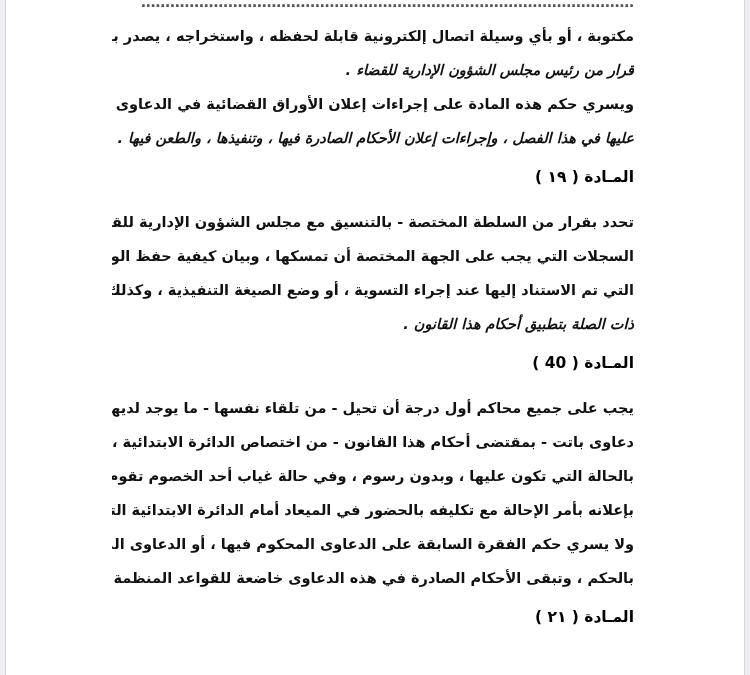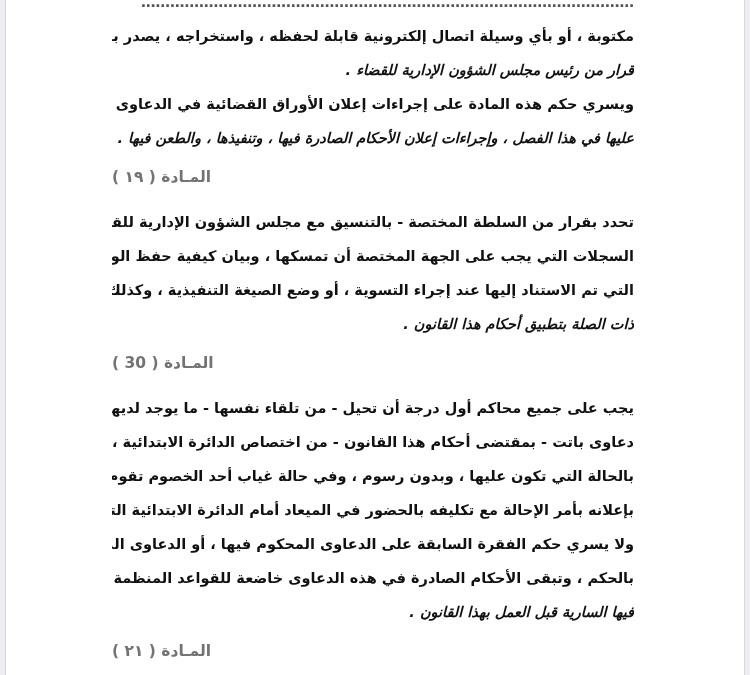--- a/index.html
+++ b/index.html
@@ -46,27 +46,27 @@
       text-align: justify;
       text-align-last: justify;
       overflow: hidden;
     }
     .line.last {
       text-align-last: right;
       font-style: italic;
     }
     .heading {
       display: block;
-      text-align: left;
+      text-align: right;
       font-size: 15.5px;
       font-weight: bold;
       line-height: 44px;
       height: 44px;
       margin: 0;
-      color: #737373;
+      color: #000000;
     }
     .para { margin: 0; }
     .gap-after-heading { height: 6px; }
   </style>
 </head>
 <body>
 
 <div class="frame-left"></div>
 <div class="frame-right"></div>
 
@@ -88,32 +88,31 @@
     <div class="gap-after-heading"></div>
     <div class="para">
       <span class="line">تحدد بقرار من السلطة المختصة - بالتنسيق مع مجلس الشؤون الإدارية للقضاء -</span>
       <span class="line">السجلات التي يجب على الجهة المختصة أن تمسكها ، وبيان كيفية حفظ الوثائق والأوراق</span>
       <span class="line">التي تم الاستناد إليها عند إجراء التسوية ، أو وضع الصيغة التنفيذية ، وكذلك الأختام</span>
       <span class="line last">ذات الصلة بتطبيق أحكام هذا القانون .</span>
     </div>
   </div>
 
   <div class="article">
-    <h3 class="heading">المـادة ( 30 )</h3>
+    <h3 class="heading">المـادة ( 40 )</h3>
     <div class="gap-after-heading"></div>
     <div class="para">
       <span class="line">يجب على جميع محاكم أول درجة أن تحيل - من تلقاء نفسها - ما يوجد لديها من</span>
       <span class="line">دعاوى باتت - بمقتضى أحكام هذا القانون - من اختصاص الدائرة الابتدائية ، وذلك</span>
       <span class="line">بالحالة التي تكون عليها ، وبدون رسوم ، وفي حالة غياب أحد الخصوم تقوم أمانة السر</span>
       <span class="line">بإعلانه بأمر الإحالة مع تكليفه بالحضور في الميعاد أمام الدائرة الابتدائية التي أحيلت</span>
     </div>
     <div class="para">
       <span class="line">ولا يسري حكم الفقرة السابقة على الدعاوى المحكوم فيها ، أو الدعاوى المؤجلة للنطق</span>
       <span class="line">بالحكم ، وتبقى الأحكام الصادرة في هذه الدعاوى خاضعة للقواعد المنظمة لطرق الطعن</span>
-      <span class="line last">فيها السارية قبل العمل بهذا القانون .</span>
     </div>
   </div>
 
   <div class="article">
     <h3 class="heading">المـادة ( ٢١ )</h3>
 
   </div>
 
 </div>
 

